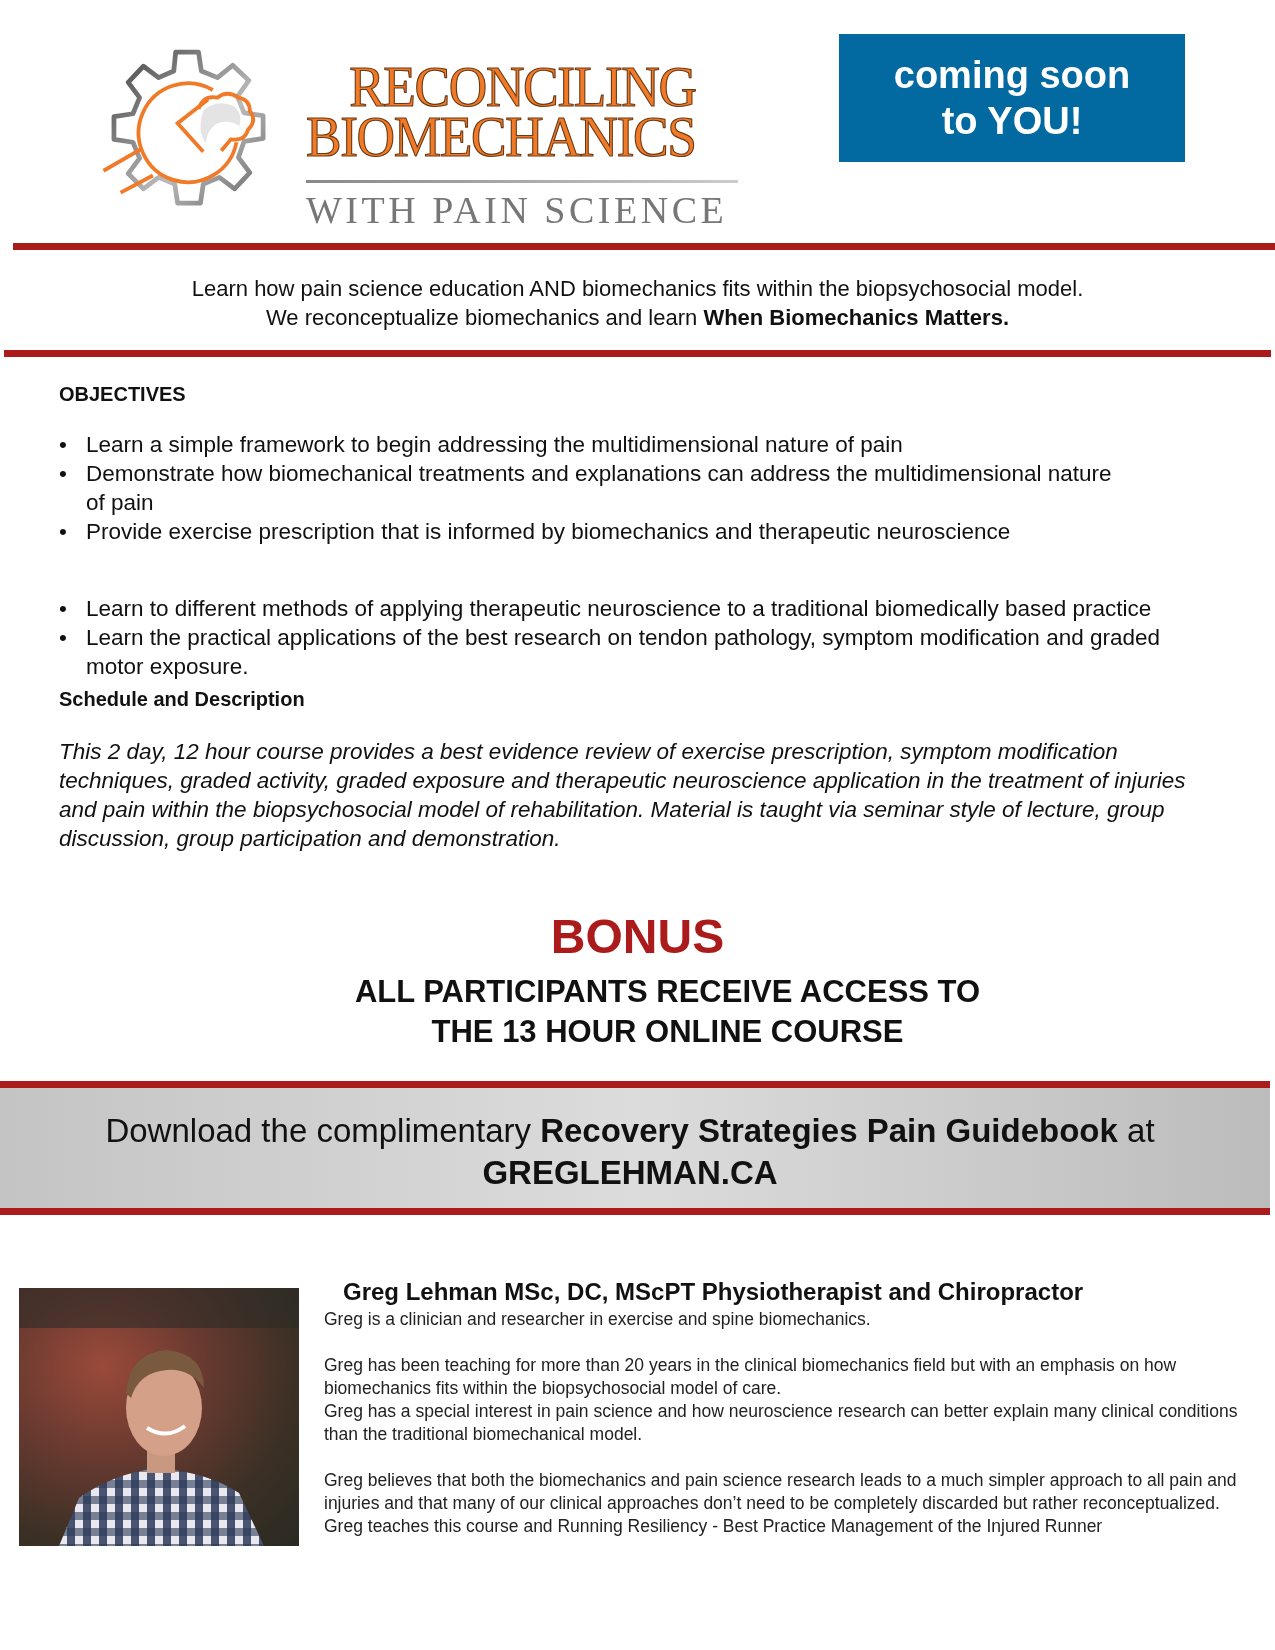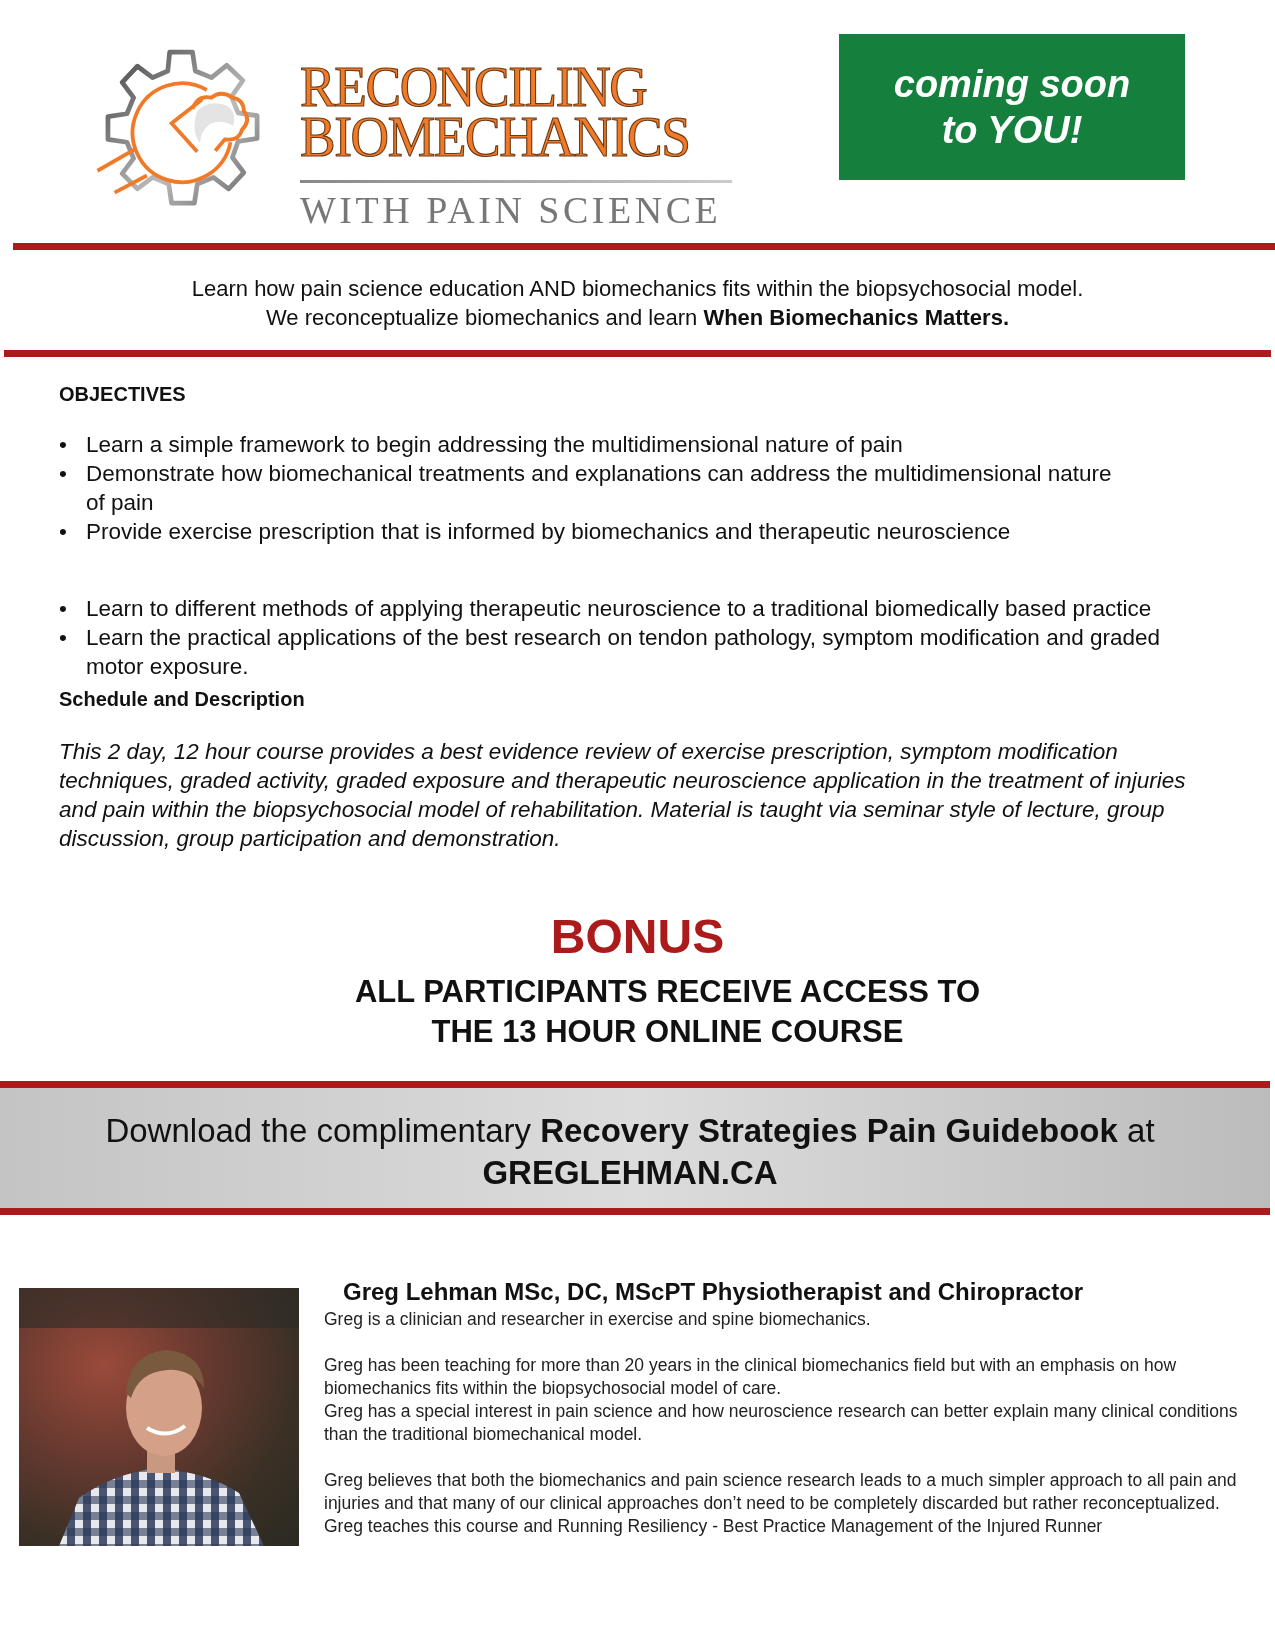--- a/index.html
+++ b/index.html
@@ -2,32 +2,32 @@
 <html><head>
 <meta charset="utf-8">
 <style>
   * { box-sizing: border-box; margin: 0; padding: 0; }
   html, body { width: 1275px; height: 1650px; background: #ffffff; overflow: hidden; }
   body { position: relative; font-family: "Liberation Sans", sans-serif; color: #111; }
 
   .abs { position: absolute; }
 
   
-  .logo-wrap { left: 88px; top: 28px; width: 650px; height: 200px; }
+  .logo-wrap { left: 94px; top: 28px; width: 650px; height: 200px; text-align: right; }
   .logo-gear { position: absolute; left: 0; top: 5px; width: 190px; height: 190px; }
   .logo-title { position: absolute; left: 212px; top: 34px; font-family: "Liberation Serif", serif; color: #f07a28;
     font-size: 58px; line-height: 50px; letter-spacing: -1.5px; transform: scaleX(0.92); transform-origin: left top;
     -webkit-text-stroke: 1.2px #6b3a14; white-space: nowrap; }
   .logo-rule { position: absolute; left: 212px; top: 152px; width: 432px; height: 3px; background: linear-gradient(90deg,#888,#ccc); }
   .logo-sub { position: absolute; left: 212px; top: 160px; font-family: "Liberation Serif", serif; color: #777;
     font-size: 38px; letter-spacing: 3.5px; white-space: nowrap; }
 
-  .soon-box { left: 839px; top: 34px; width: 346px; height: 146px; background: #15803d; color: #fff;
+  .soon-box { left: 839px; top: 34px; width: 346px; height: 128px; background: #0369a1; color: #fff;
     display: flex; flex-direction: column; align-items: center; justify-content: center; font-weight: bold;
-    font-size: 38px; line-height: 46px; text-align: center; font-style: italic; }
+    font-size: 38px; line-height: 46px; text-align: center; }
 
   .red-rule { background: #ac1b1b; height: 7px; }
 
   .intro { left: 0; width: 1275px; top: 274px; text-align: center; font-size: 22px; line-height: 29px; }
   .intro b { font-weight: bold; }
 
   .objectives-title { left: 59px; top: 383px; font-size: 20px; font-weight: bold; }
   .obj-list { left: 59px; top: 430px; width: 1150px; list-style: none; font-size: 22.5px; line-height: 29px; }
   .obj-list li { position: relative; padding-left: 27px; }
   .obj-list li::before { content: "•"; position: absolute; left: 0; top: 0; }

